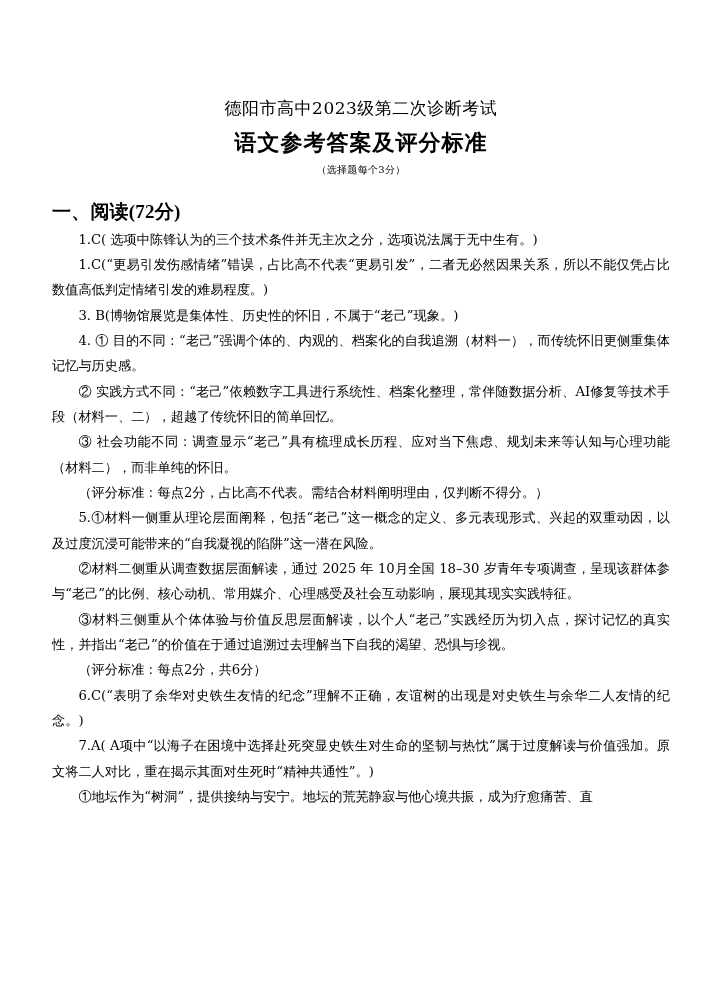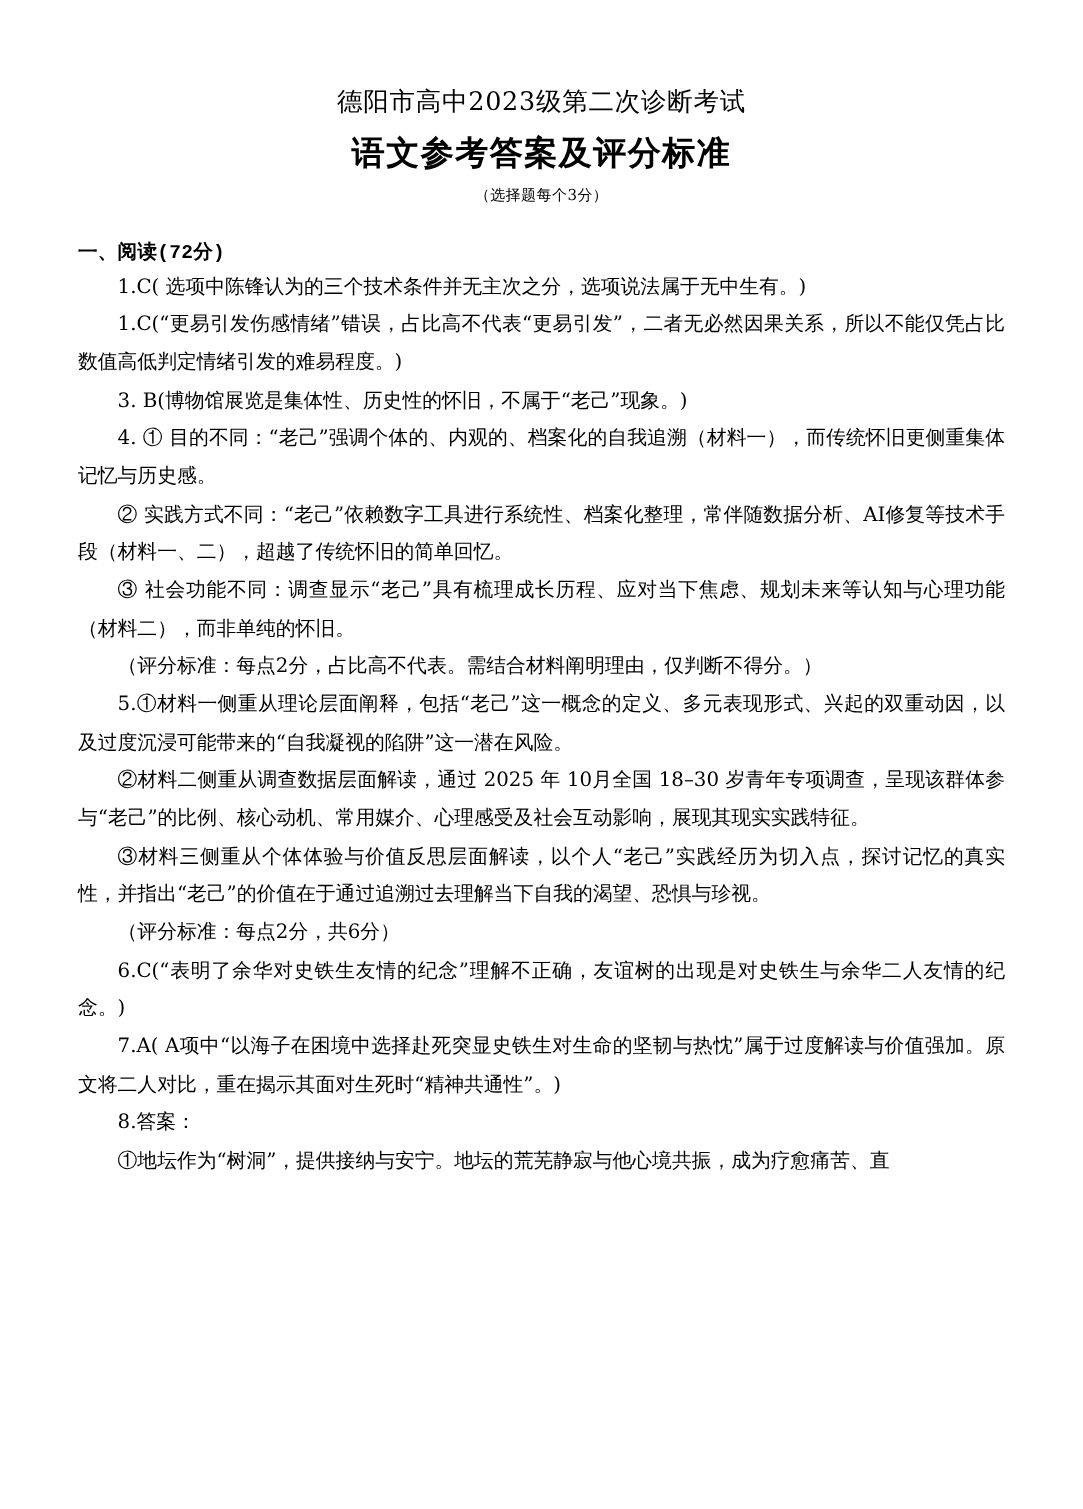--- a/index.html
+++ b/index.html
@@ -17,44 +17,44 @@
   }
   .page {
     position: relative;
     width: 722px;
     height: 1006px;
     box-sizing: border-box;
     padding: 0 52px;
   }
   .title-block {
     text-align: center;
-    margin-top: 56px;
+    margin-top: 96px;
   }
   .doc-title {
     font-size: 17px;
     letter-spacing: 0.5px;
     line-height: 1.5;
   }
   .doc-subtitle {
     font-size: 22px;
     font-weight: bold;
     letter-spacing: 1px;
     line-height: 1.55;
     margin-top: 4px;
     font-family: "DejaVu Sans", "Liberation Sans", sans-serif;
   }
   .doc-note {
     font-size: 10px;
     margin-top: 3px;
     letter-spacing: 0.3px;
   }
   .section-head {
-    font-size: 13px;
+    font-size: 19px;
     font-weight: bold;
-    font-family: Liberation Mono, monospace;
+    font-family: Liberation Serif, serif;
     margin-top: 22px;
     margin-bottom: 2px;
     letter-spacing: 0.2px;
   }
   .para {
     font-size: 13.2px;
     line-height: 1.92;
     text-align: justify;
     text-justify: inter-ideograph;
     margin: 0;
@@ -82,16 +82,15 @@
   <p class="para indent-2">4. ① 目的不同：“老己”强调个体的、内观的、档案化的自我追溯（材料一），而传统怀旧更侧重集体记忆与历史感。</p>
   <p class="para indent-2">② 实践方式不同：“老己”依赖数字工具进行系统性、档案化整理，常伴随数据分析、AI修复等技术手段（材料一、二），超越了传统怀旧的简单回忆。</p>
   <p class="para indent-2">③ 社会功能不同：调查显示“老己”具有梳理成长历程、应对当下焦虑、规划未来等认知与心理功能（材料二），而非单纯的怀旧。</p>
   <p class="para indent-2">（评分标准：每点2分，占比高不代表。需结合材料阐明理由，仅判断不得分。）</p>
   <p class="para indent-2">5.①材料一侧重从理论层面阐释，包括“老己”这一概念的定义、多元表现形式、兴起的双重动因，以及过度沉浸可能带来的“自我凝视的陷阱”这一潜在风险。</p>
   <p class="para indent-2">②材料二侧重从调查数据层面解读，通过 2025 年 10月全国 18–30 岁青年专项调查，呈现该群体参与“老己”的比例、核心动机、常用媒介、心理感受及社会互动影响，展现其现实实践特征。</p>
   <p class="para indent-2">③材料三侧重从个体体验与价值反思层面解读，以个人“老己”实践经历为切入点，探讨记忆的真实性，并指出“老己”的价值在于通过追溯过去理解当下自我的渴望、恐惧与珍视。</p>
   <p class="para indent-2">（评分标准：每点2分，共6分）</p>
   <p class="para indent-2">6.C(“表明了余华对史铁生友情的纪念”理解不正确，友谊树的出现是对史铁生与余华二人友情的纪念。)</p>
   <p class="para indent-2">7.A( A项中“以海子在困境中选择赴死突显史铁生对生命的坚韧与热忱”属于过度解读与价值强加。原文将二人对比，重在揭示其面对生死时“精神共通性”。)</p>
-  <p class="para indent-2">8.答案：</p>
   <p class="para indent-2">①地坛作为“树洞”，提供接纳与安宁。地坛的荒芜静寂与他心境共振，成为疗愈痛苦、直</p>
 
 </div>
 
 </body></html>

